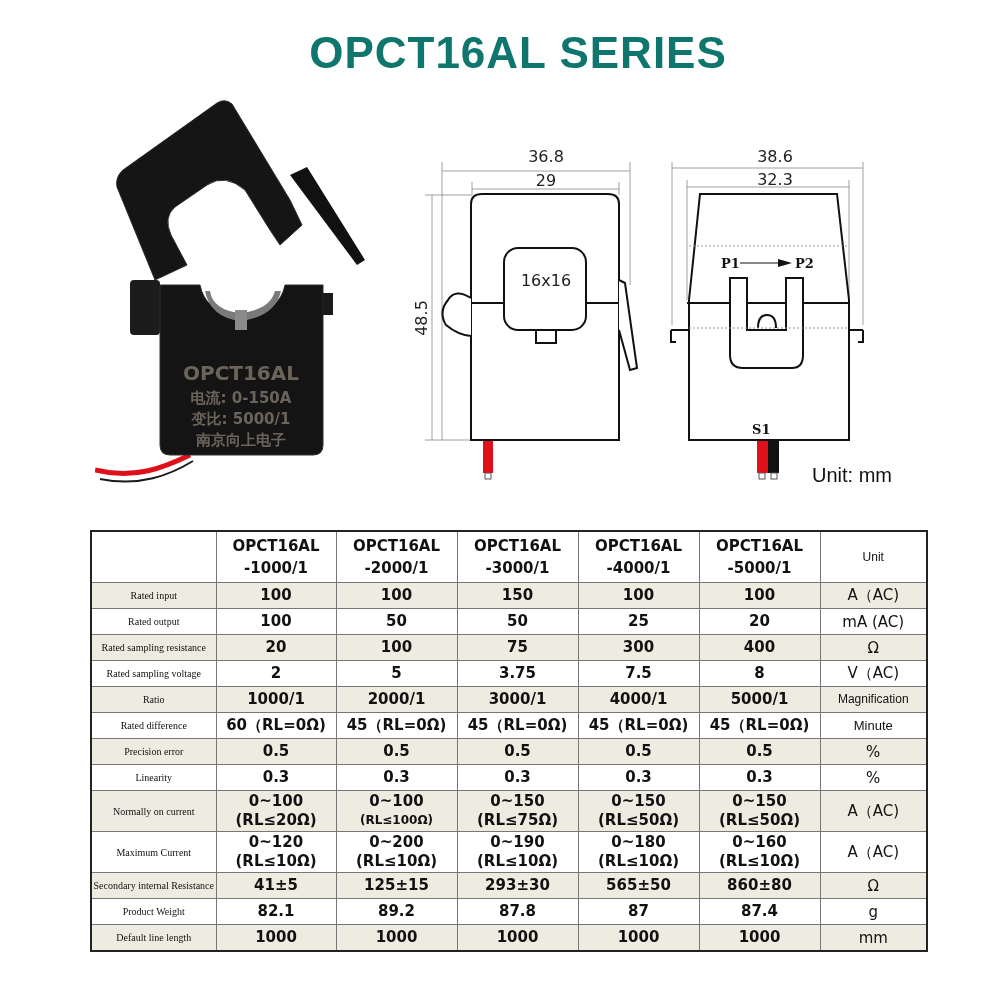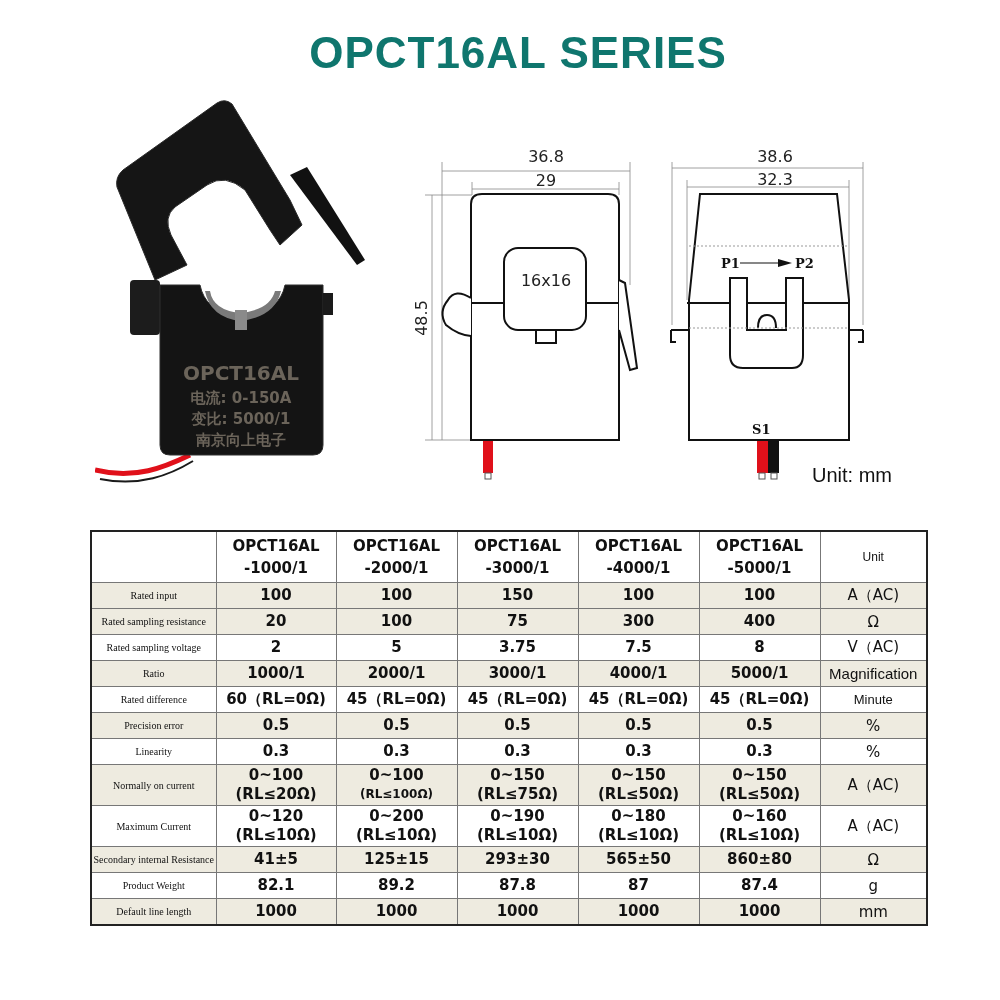--- a/index.html
+++ b/index.html
@@ -11,21 +11,21 @@
   table.spec { position:absolute; left:90px; top:530px; width:836px; border-collapse:collapse; border:2px solid #222; table-layout:fixed; }
   table.spec td { border:1px solid #777; text-align:center; vertical-align:middle; padding:0; overflow:hidden; }
   table.spec tr.head td { height:50px; font-weight:bold; font-size:15px; line-height:22px; }
   table.spec tr.head td.unit-h { font-weight:normal; font-family:"Liberation Sans", sans-serif; font-size:12px; }
   table.spec tr.body td { height:25px; }
   table.spec tr.body.tall td { height:40px; }
   table.spec tr.body.shade td { background:#eeebe0; }
   td.label { font-family:Liberation Serif, serif; font-size:10px; line-height:11px;margin-left:36px; }
   td.val { font-weight:bold; font-size:15px; line-height:19px; }
   td.unit { font-weight:normal; font-size:15px; }
-  td.unit.small { font-family:"Liberation Sans", sans-serif; font-size:15px; line-height:11px; }
+  td.unit.small { font-family:"Liberation Sans", sans-serif; font-size:12px; line-height:11px; }
   td.unit.plain { font-weight:normal; font-family:"Liberation Sans", sans-serif; font-size:13px; }
   .sub { display:block; }
   .sub.small { font-size:12px; }
 </style>
 </head>
 <body>
 
 <div class="title">OPCT16AL SERIES</div>
 
 <svg class="photo" viewBox="0 0 290 400">
@@ -151,20 +151,29 @@
 
   <tr class="body shade">
     <td class="label">Rated input</td>
     <td class="val">100</td>
     <td class="val">100</td>
     <td class="val">150</td>
     <td class="val">100</td>
     <td class="val">100</td>
     <td class="unit">A（AC)</td>
   </tr>
+  <tr class="body">
+    <td class="label">Rated output</td>
+    <td class="val">100</td>
+    <td class="val">50</td>
+    <td class="val">50</td>
+    <td class="val">25</td>
+    <td class="val">20</td>
+    <td class="unit">mA (AC)</td>
+  </tr>
   <tr class="body shade">
     <td class="label">Rated sampling resistance</td>
     <td class="val">20</td>
     <td class="val">100</td>
     <td class="val">75</td>
     <td class="val">300</td>
     <td class="val">400</td>
     <td class="unit">Ω</td>
   </tr>
   <tr class="body">

